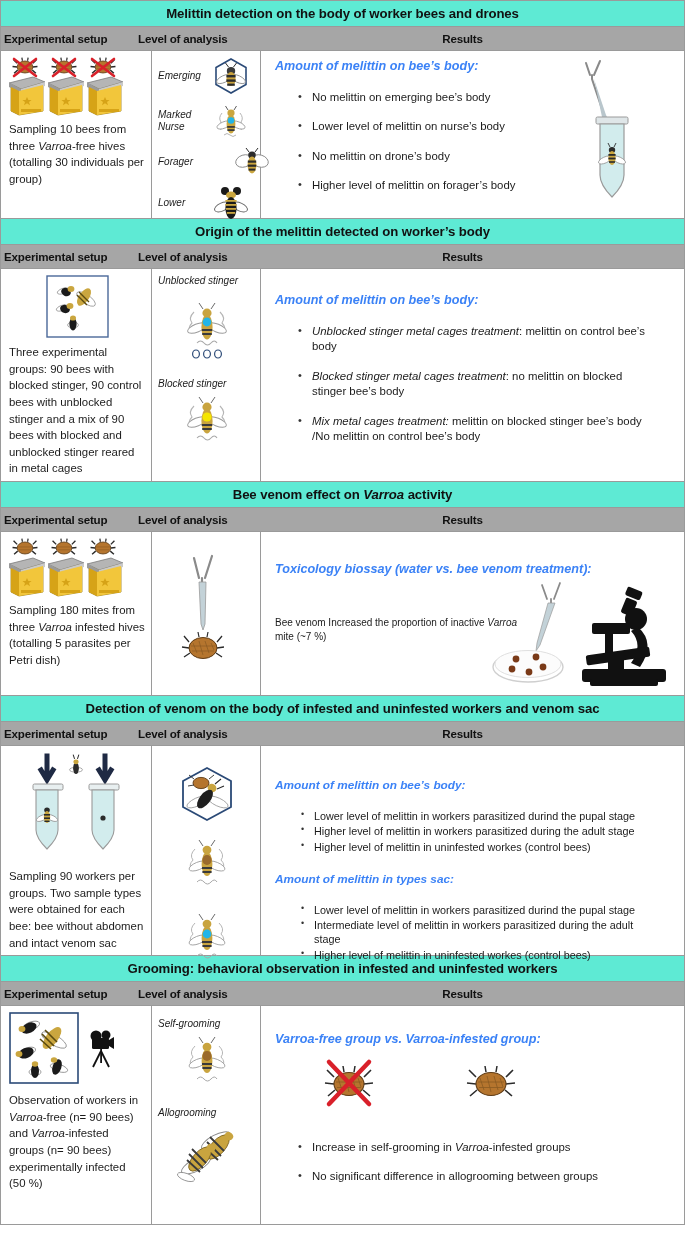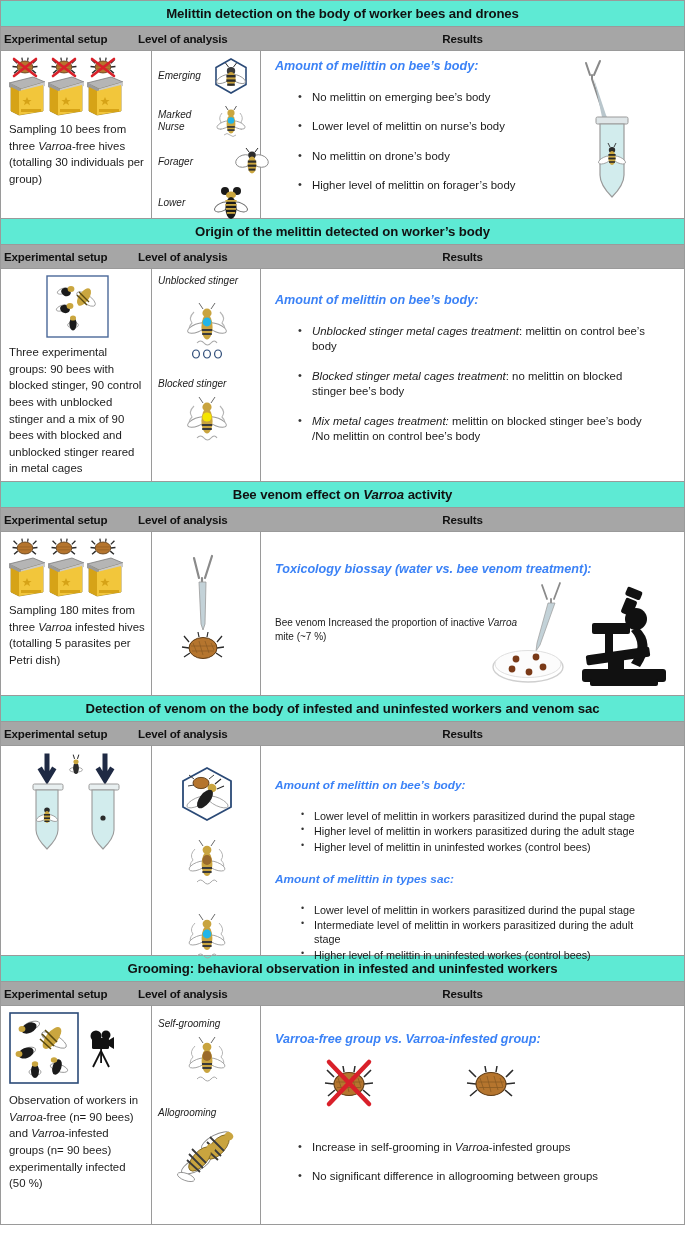--- a/index.html
+++ b/index.html
@@ -514,20 +514,21 @@
             <ellipse cx="20" cy="58" rx="2.8" ry="2.6" fill="#2b2b2b"></ellipse>
             <ellipse cx="20" cy="65" rx="3.2" ry="6" fill="#caa63f"></ellipse>
             <rect x="17" y="62" width="6" height="1.6" fill="#2b2b2b"></rect>
             <rect x="17" y="65.4" width="6" height="1.6" fill="#2b2b2b"></rect>
             <rect x="17.4" y="68.6" width="5.2" height="1.4" fill="#2b2b2b"></rect>
             <rect x="62" y="32" width="30" height="6" rx="1.5" fill="#e8eff0" stroke="#9a9a9a" stroke-width="1"></rect>
             <path d="M65,38 L65,78 Q65,86 76,97 Q87,86 87,78 L87,38 Z" fill="#d2eced" stroke="#9a9a9a" stroke-width="1.1"></path>
             <circle cx="76" cy="66" r="2.6" fill="#2b2b2b"></circle>
           </svg>
         </div>
+        <div class="setup-text">Sampling 90 workers per groups. Two sample types were obtained for each bee: bee without abdomen and intact venom sac</div>
       </div>
       <div class="cell-level">
         <div style="display:flex; justify-content:center; margin-top:14px;">
           <svg width="60" height="56" viewBox="0 0 60 56">
             <polygon points="30,2 54,15 54,41 30,54 6,41 6,15" fill="#fff" stroke="#2b4a77" stroke-width="1.8"></polygon>
             <ellipse cx="20" cy="36" rx="11" ry="4" fill="#fff" stroke="#9a9a9a" stroke-width="0.8" transform="rotate(-25 20 36)"></ellipse>
             <ellipse cx="41" cy="36" rx="11" ry="4" fill="#fff" stroke="#9a9a9a" stroke-width="0.8" transform="rotate(25 41 36)"></ellipse>
             <ellipse cx="35" cy="22" rx="4.6" ry="4.2" fill="#c9a43f" transform="rotate(38 35 22)"></ellipse>
             <ellipse cx="28" cy="33" rx="5.4" ry="11" fill="#1f1f1f" transform="rotate(38 28 33)"></ellipse>
             <path d="M38,18 L44,13 M40,23 L47,20" stroke="#2b2b2b" stroke-width="1.1"></path>

